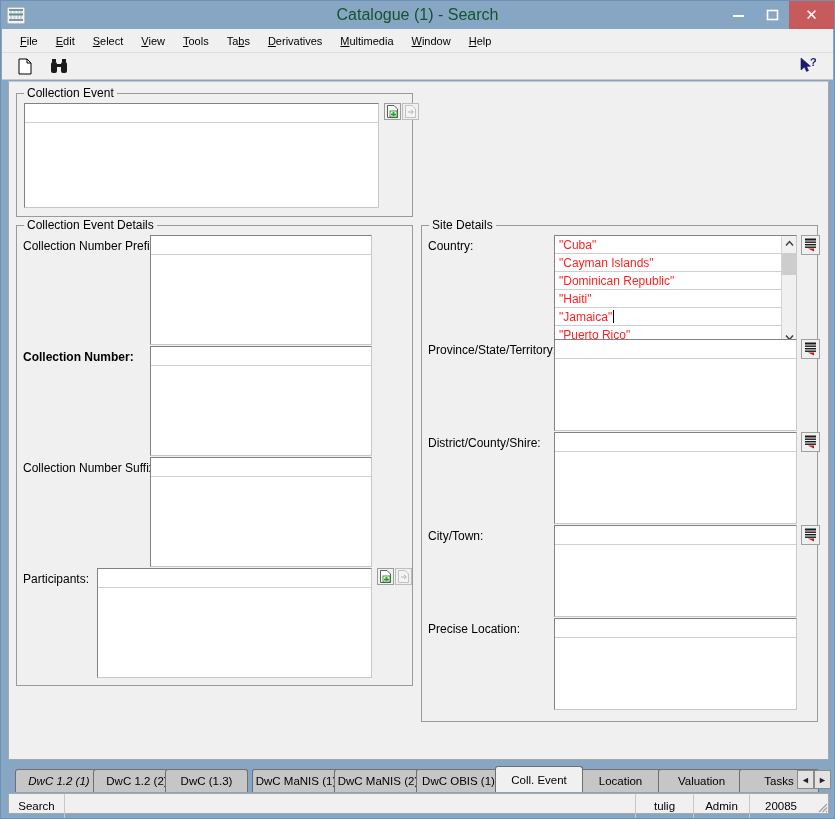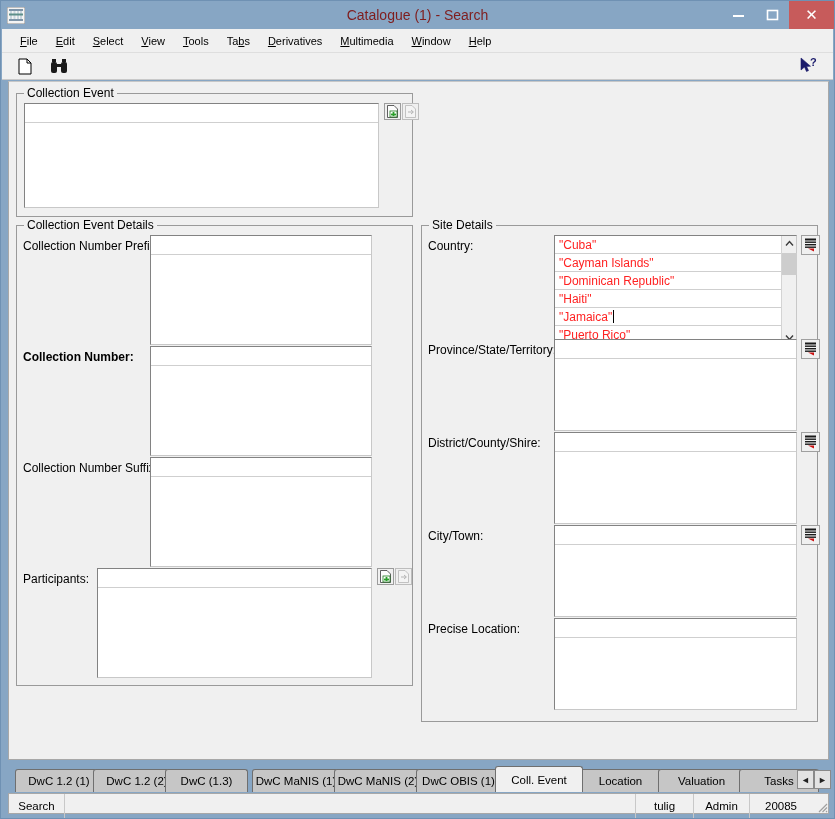--- a/index.html
+++ b/index.html
@@ -27,21 +27,21 @@
     background: #87a6c4;
     display: flex; align-items: center;
   }
   .win-icon {
     width: 22px; height: 22px; margin-left: 4px;
     display: flex; align-items: center; justify-content: center;
   }
   .title-text {
     position: absolute; left: 0; right: 0; top: 0;
     line-height: 28px; text-align: center;
-    font-size: 14px; color: #7f1d1d;
+    font-size: 16px; color: #14532d;
     font-family: "Liberation Sans", sans-serif;
     pointer-events: none;
   }
   .title-btns {
     position: absolute; right: 0; top: 0;
     height: 28px; display: flex; align-items: stretch;
   }
   .tbtn {
     width: 34px; height: 28px;
     display: flex; align-items: center; justify-content: center;
@@ -443,21 +443,21 @@
       <div class="flabel" style="left:6px; top:396px;">Precise Location:</div>
       <div class="field" style="left:132px; top:392px; width:243px; height:92px;">
         <div class="entry"></div>
         <div class="body" style="height:71px;"></div>
       </div>
     </div>
 
   </div>
 
   <div class="tabstrip">
-    <div class="tab" style="left:7px; width:88px;">
+    <div class="tab" style="left:7px; width:88px;font-style:italic;">
         <span>DwC 1.2 (1)</span>
       </div>
     <div class="tab" style="left:85px; width:88px;">
         <span>DwC 1.2 (2)</span>
       </div>
     <div class="tab" style="left:157px; width:83px;">
         <span>DwC (1.3)</span>
       </div>
     <div class="tab" style="left:244px; width:88px;">
         <span>DwC MaNIS (1)</span>

